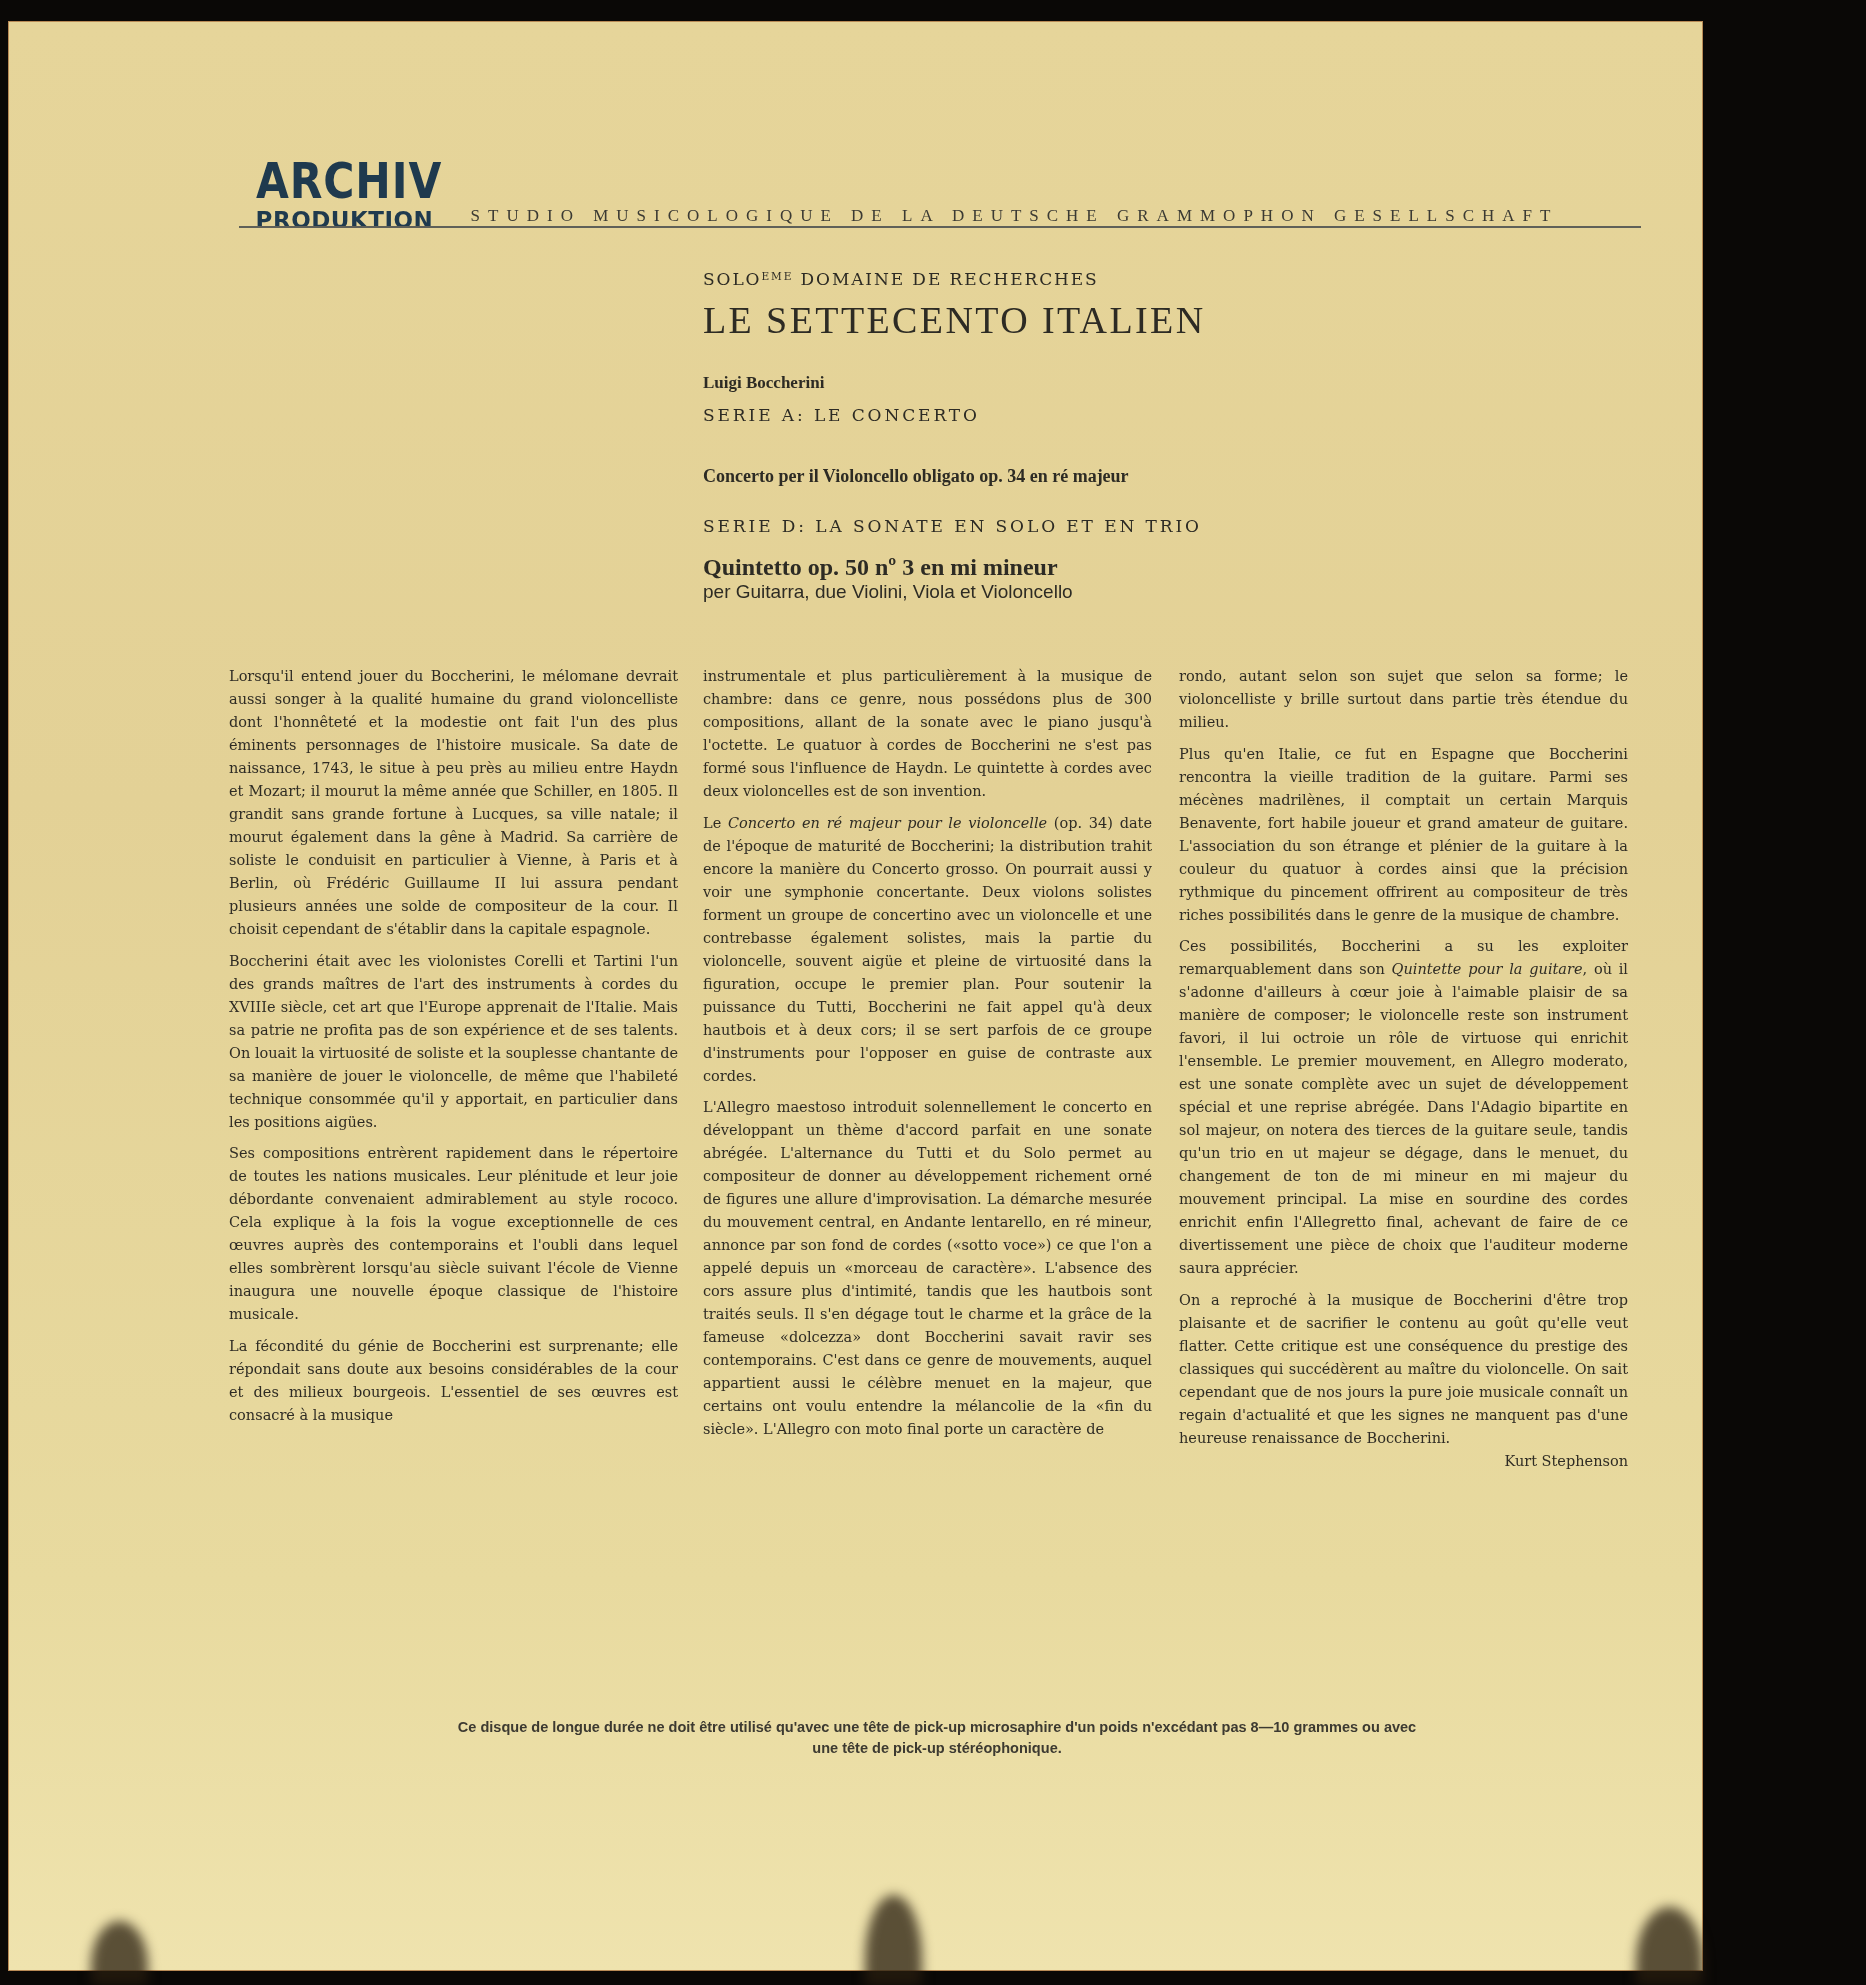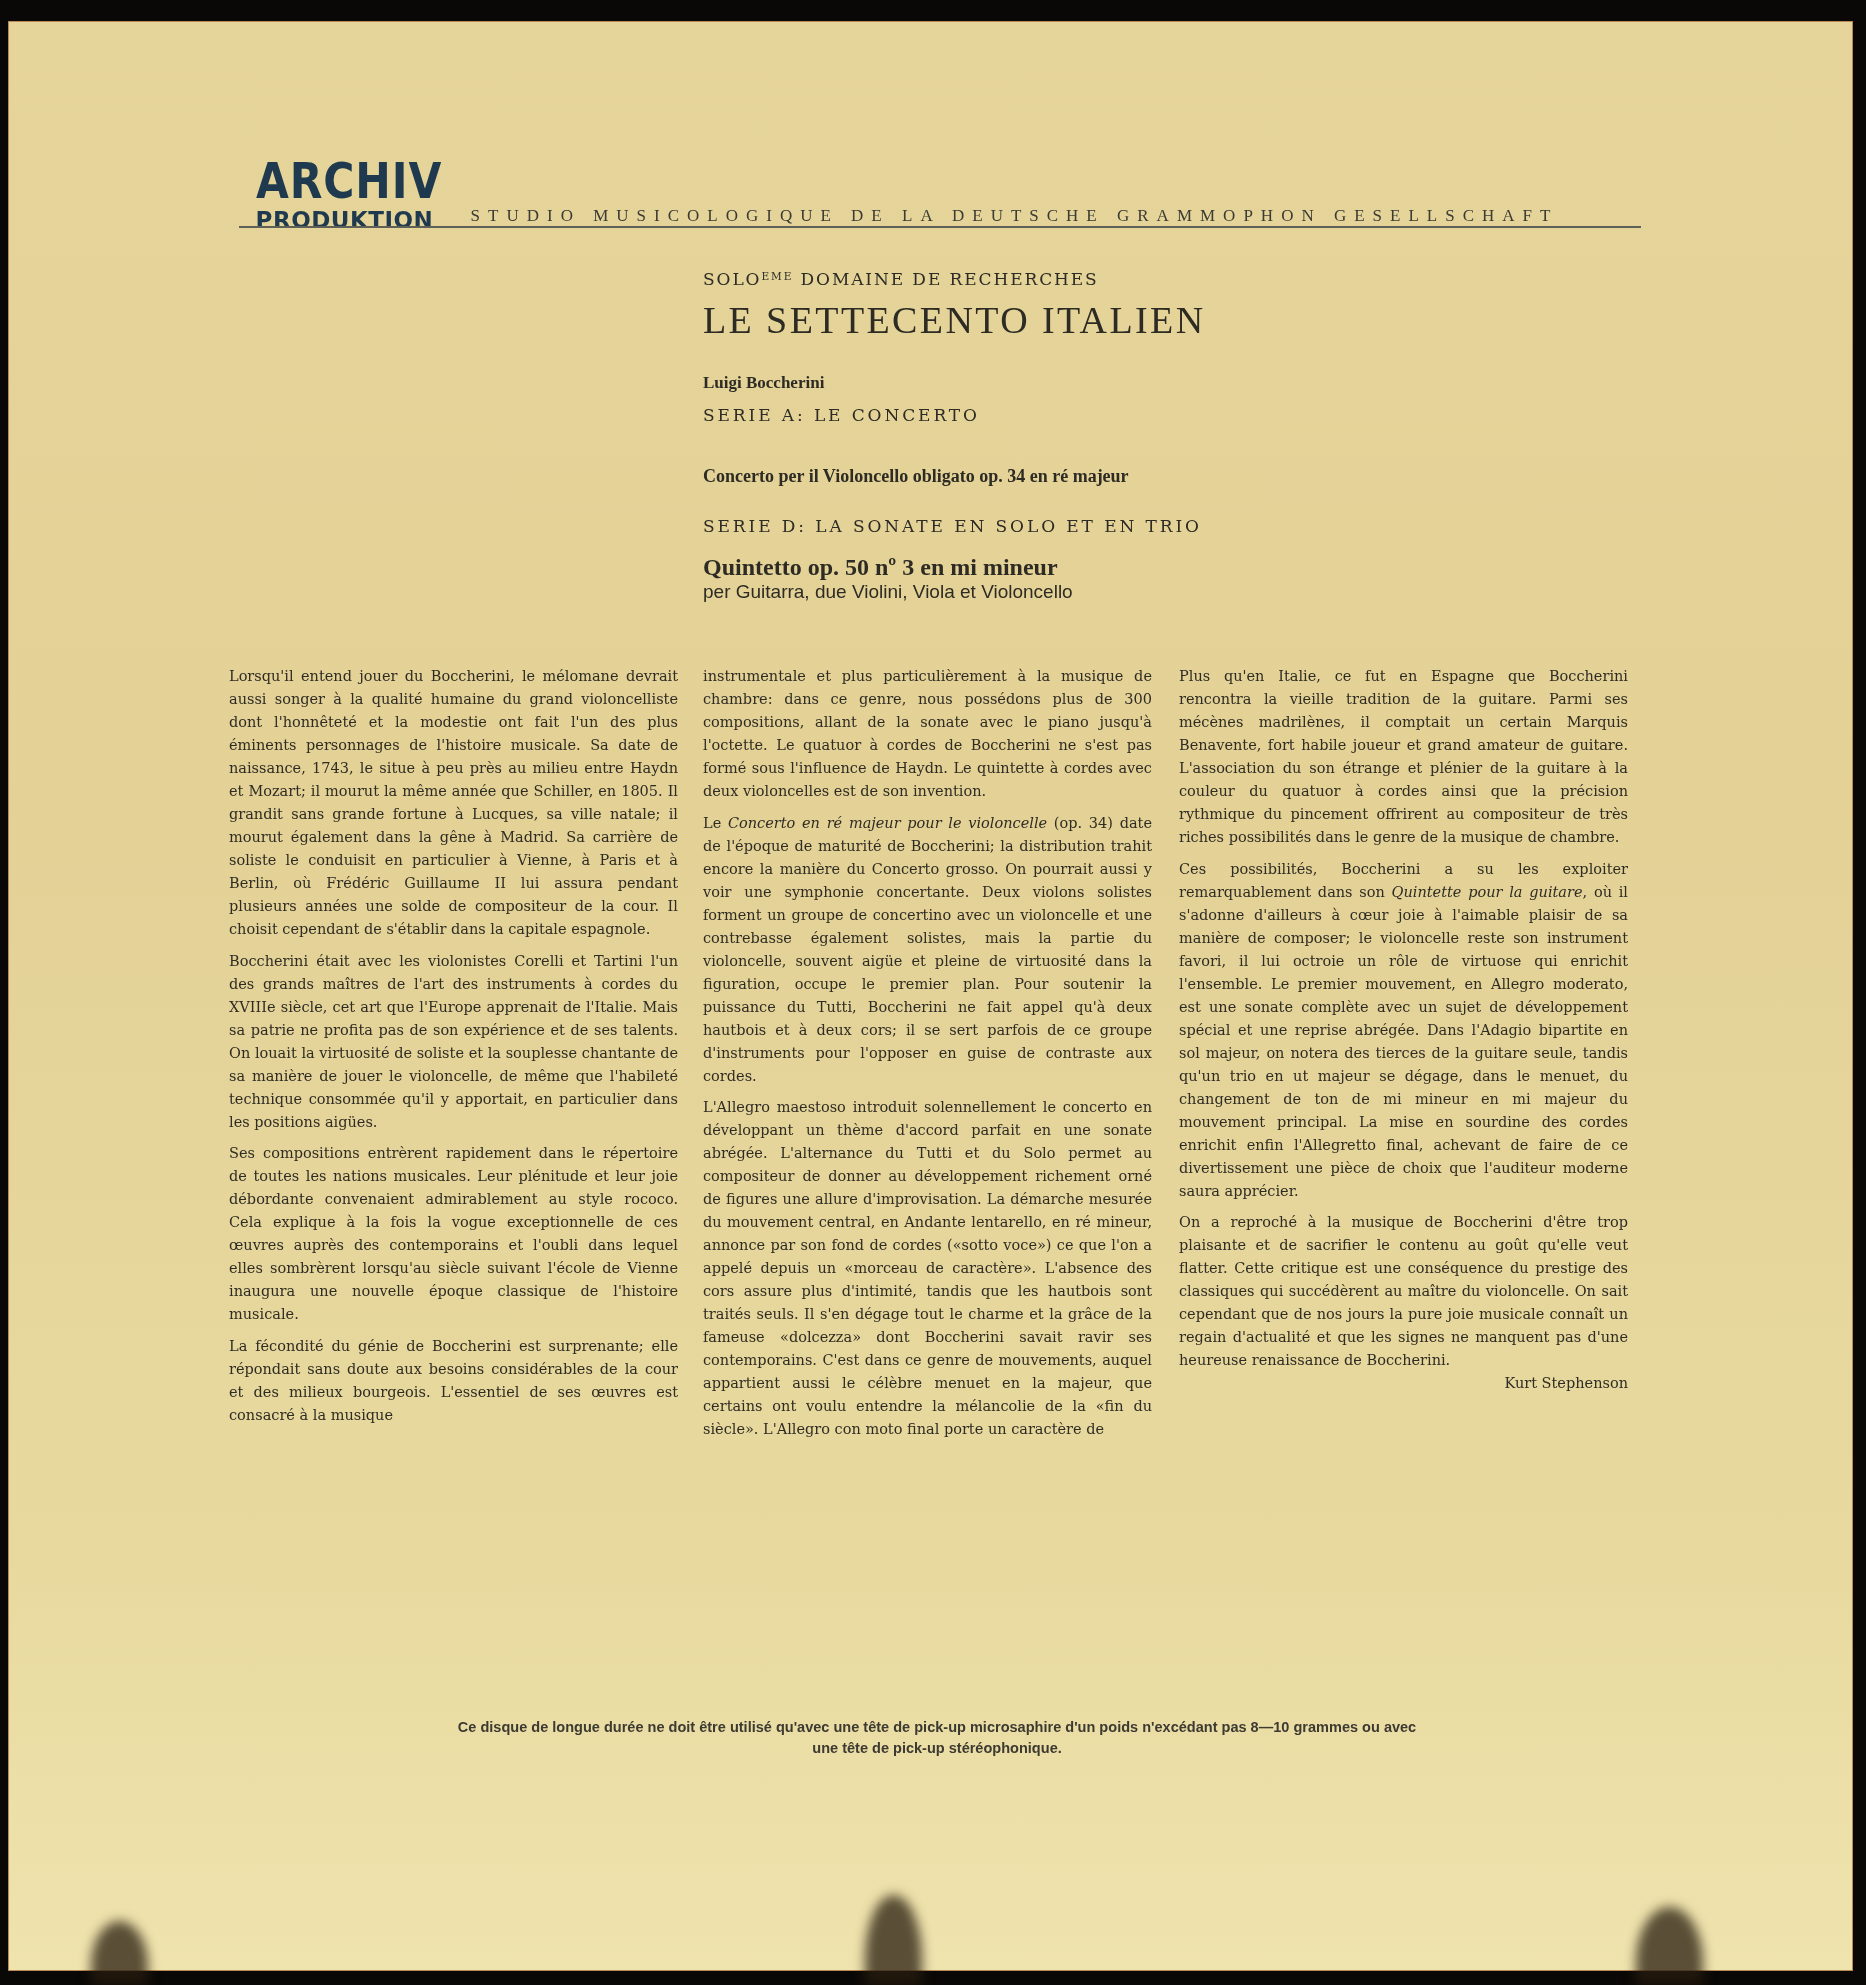--- a/index.html
+++ b/index.html
@@ -1,21 +1,21 @@
 <!DOCTYPE html>
 <html><head>
 <meta charset="utf-8">
 <style>
   html, body { margin:0; padding:0; }
   body {
     width:1867px; height:1985px; position:relative; overflow:hidden;
     background:#0a0806;
   }
   .sleeve {
-    position:absolute; left:7.6px; top:21px; width:1845px; height:1950px;
+    position:absolute; left:7.6px; top:21px; width:1695px; height:1950px;
     background: linear-gradient(180deg, #e6d59a 0%, #e3d196 40%, #e8da9f 80%, #efe3ae 100%);
     border:1.9px solid #b98a55;
     box-sizing:border-box;
   }
   .logo {
     position:absolute; left:247px; top:134px;
     color:#1f3a4e; font-family:"DejaVu Sans", sans-serif; font-weight:bold;
   }
   .logo .l1 { font-size:50px; letter-spacing:1px; line-height:50px; transform:scaleX(0.85); transform-origin:left; display:block; }
   .logo .l2 { font-size:23px; letter-spacing:0.5px; line-height:25px; display:block; margin-top:1.9px; }
@@ -84,20 +84,21 @@
   <p>La fécondité du génie de Boccherini est surprenante; elle répondait sans doute aux besoins considérables de la cour et des milieux bourgeois. L'essentiel de ses œuvres est consacré à la musique</p>
 </div>
 
 <div class="col col2">
   <p>instrumentale et plus particulièrement à la musique de chambre: dans ce genre, nous possédons plus de 300 compositions, allant de la sonate avec le piano jusqu'à l'octette. Le quatuor à cordes de Boccherini ne s'est pas formé sous l'influence de Haydn. Le quintette à cordes avec deux violoncelles est de son invention.</p>
   <p><span>Le </span><i>Concerto en ré majeur pour le violoncelle</i> <span>(op. 34) date de l'époque de maturité de Boccherini; la distribution trahit encore la manière du Concerto grosso. On pourrait aussi y voir une symphonie concertante. Deux violons solistes forment un groupe de concertino avec un violoncelle et une contrebasse également solistes, mais la partie du violoncelle, souvent aigüe et pleine de virtuosité dans la figuration, occupe le premier plan. Pour soutenir la puissance du Tutti, Boccherini ne fait appel qu'à deux hautbois et à deux cors; il se sert parfois de ce groupe d'instruments pour l'opposer en guise de contraste aux cordes.</span></p>
   <p>L'Allegro maestoso introduit solennellement le concerto en développant un thème d'accord parfait en une sonate abrégée. L'alternance du Tutti et du Solo permet au compositeur de donner au développement richement orné de figures une allure d'improvisation. La démarche mesurée du mouvement central, en Andante lentarello, en ré mineur, annonce par son fond de cordes («sotto voce») ce que l'on a appelé depuis un «morceau de caractère». L'absence des cors assure plus d'intimité, tandis que les hautbois sont traités seuls. Il s'en dégage tout le charme et la grâce de la fameuse «dolcezza» dont Boccherini savait ravir ses contemporains. C'est dans ce genre de mouvements, auquel appartient aussi le célèbre menuet en la majeur, que certains ont voulu entendre la mélancolie de la «fin du siècle». L'Allegro con moto final porte un caractère de</p>
 </div>
 
 <div class="col col3">
+  <p>rondo, autant selon son sujet que selon sa forme; le violoncelliste y brille surtout dans partie très étendue du milieu.</p>
   <p>Plus qu'en Italie, ce fut en Espagne que Boccherini rencontra la vieille tradition de la guitare. Parmi ses mécènes madrilènes, il comptait un certain Marquis Benavente, fort habile joueur et grand amateur de guitare. L'association du son étrange et plénier de la guitare à la couleur du quatuor à cordes ainsi que la précision rythmique du pincement offrirent au compositeur de très riches possibilités dans le genre de la musique de chambre.</p>
   <p><span>Ces possibilités, Boccherini a su les exploiter remarquablement dans son </span><i>Quintette pour la guitare</i><span>, où il s'adonne d'ailleurs à cœur joie à l'aimable plaisir de sa manière de composer; le violoncelle reste son instrument favori, il lui octroie un rôle de virtuose qui enrichit l'ensemble. Le premier mouvement, en Allegro moderato, est une sonate complète avec un sujet de développement spécial et une reprise abrégée. Dans l'Adagio bipartite en sol majeur, on notera des tierces de la guitare seule, tandis qu'un trio en ut majeur se dégage, dans le menuet, du changement de ton de mi mineur en mi majeur du mouvement principal. La mise en sourdine des cordes enrichit enfin l'Allegretto final, achevant de faire de ce divertissement une pièce de choix que l'auditeur moderne saura apprécier.</span></p>
   <p style="margin-bottom:0">On a reproché à la musique de Boccherini d'être trop plaisante et de sacrifier le contenu au goût qu'elle veut flatter. Cette critique est une conséquence du prestige des classiques qui succédèrent au maître du violoncelle. On sait cependant que de nos jours la pure joie musicale connaît un regain d'actualité et que les signes ne manquent pas d'une heureuse renaissance de Boccherini.</p>
   <div class="sig">Kurt Stephenson</div>
 </div>
 
 <div class="disclaimer">
   <div>Ce disque de longue durée ne doit être utilisé qu'avec une tête de pick-up microsaphire d'un poids n'excédant pas 8—10 grammes ou avec</div>
   <div>une tête de pick-up stéréophonique.</div>
 </div>

